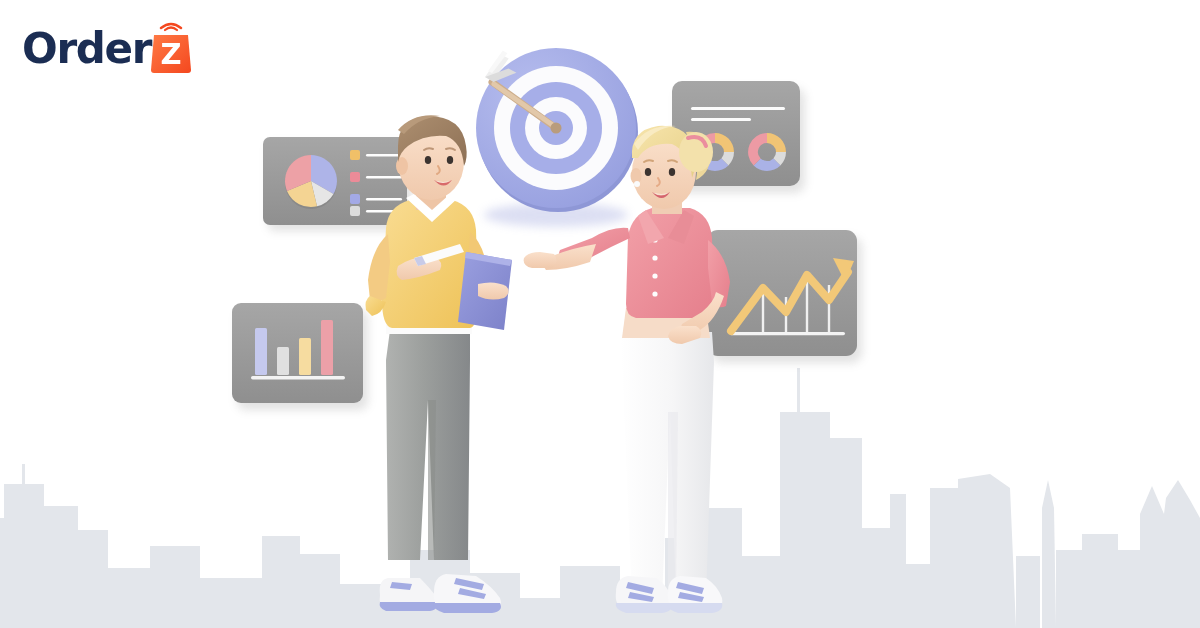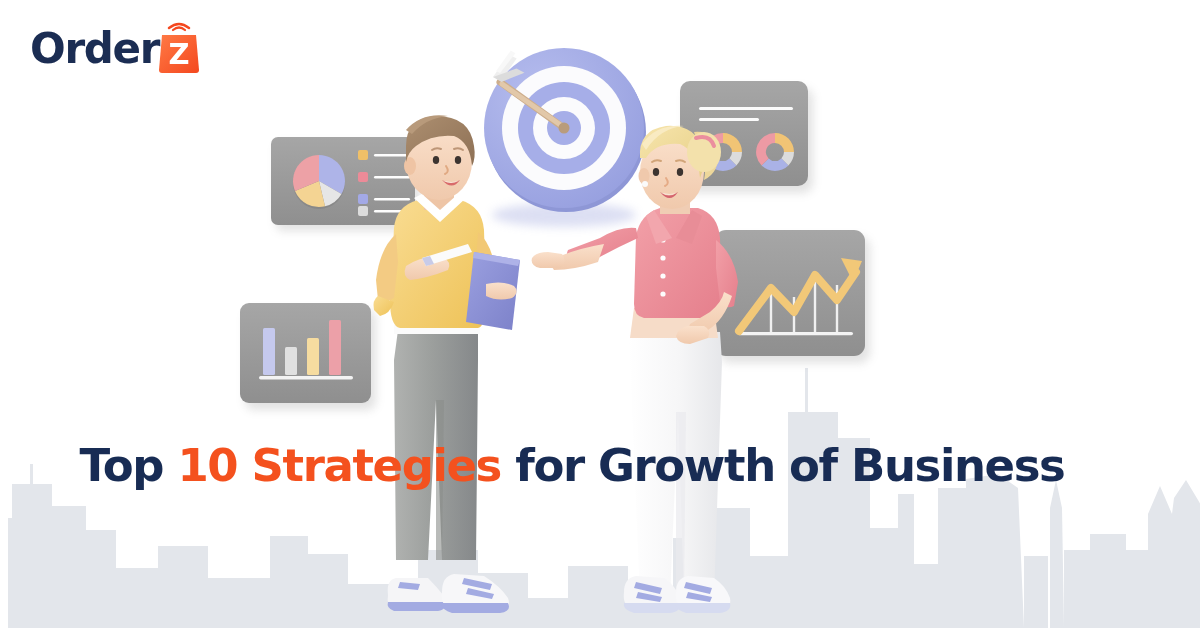--- a/index.html
+++ b/index.html
@@ -3,21 +3,21 @@
 <meta charset="utf-8">
 <style>
   * { margin:0; padding:0; box-sizing:border-box; }
   html,body { width:1200px; height:628px; }
   body {
     font-family:"Liberation Sans", sans-serif;
     background:#ffffff;
     overflow:hidden;
     position:relative;
   }
-  .stage { position:absolute; inset:0; width:1128px; height:628px; background:#ffffff;margin-left:8px; }
+  .stage { position:absolute; inset:0; width:1128px; height:628px; background:#ffffff; }
 
   
   .skyline { position:absolute; left:0; bottom:0; width:1200px; height:260px; z-index:1; }
 
   
   .logo { position:absolute; left:22px; top:22px; z-index:40; display:flex; align-items:flex-end; }
   .logo-word {
     font-size:42px; font-weight:bold; letter-spacing:-1.3px; line-height:1;
     font-family:"DejaVu Sans", sans-serif;
   }
@@ -343,17 +343,14 @@
           </linearGradient>
         </defs>
         <path d="M13 6 Q23 -2 33 6" fill="none" stroke="#f4481f" stroke-width="2.4" stroke-linecap="round"></path>
         <path d="M17 8 Q23 3 29 8" fill="none" stroke="#f4481f" stroke-width="2.2" stroke-linecap="round"></path>
         <path d="M6 13 L40 13 L43 48 Q43 51 40 51 L6 51 Q3 51 3 48 Z" fill="url(#bagG)"></path>
         <text x="23" y="42" text-anchor="middle" font-family="DejaVu Sans, sans-serif" font-size="29" font-weight="bold" fill="#ffffff">Z</text>
       </svg>
     </div>
   </div>
 
-  <div class="headline">
-    <span style="color:#182c54;">Top </span><span style="color:#f4511e;">10 Strategies</span><span style="color:#182c54;"> for Growth of Business</span>
-  </div>
 
 </div>
 
 </body></html>

